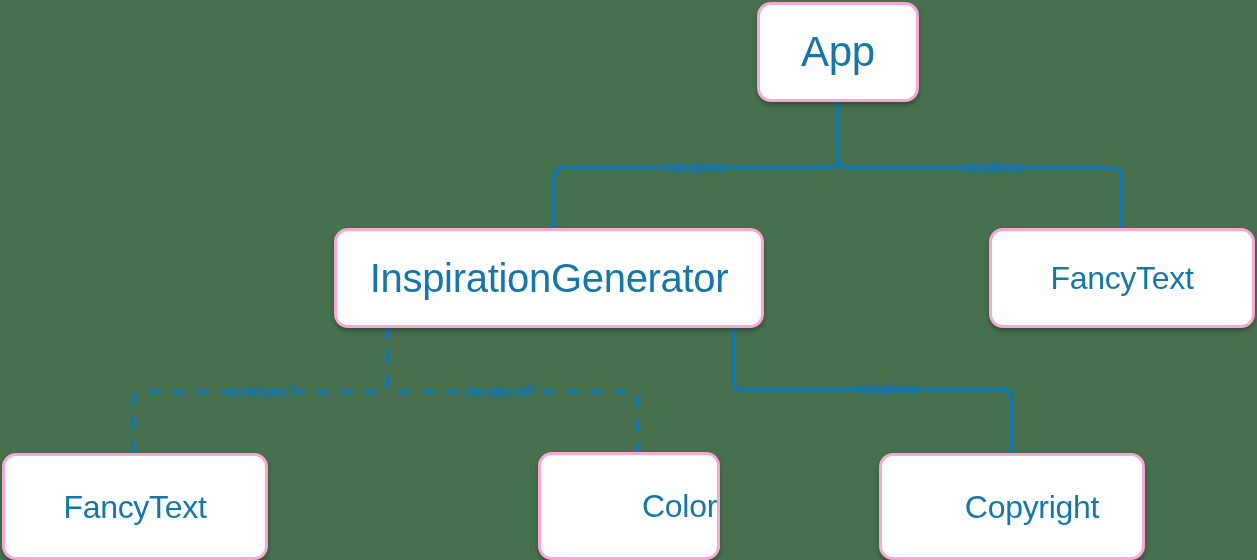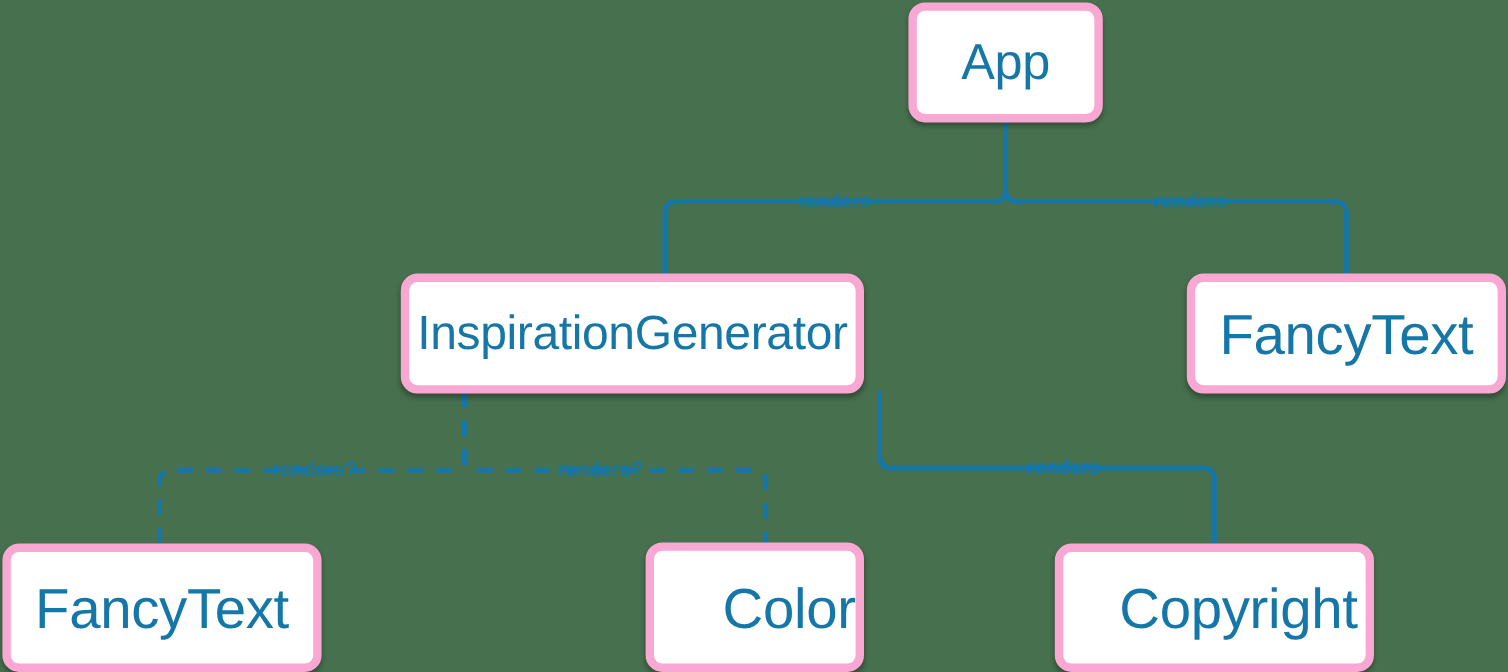--- a/index.html
+++ b/index.html
@@ -23,51 +23,51 @@
     position: absolute;
     left: 0;
     top: 0;
     width: 1257px;
     height: 560px;
   }
   .node {
     position: absolute;
     box-sizing: border-box;
     background: #ffffff;
-    border: 7px solid #f9a8d4;
+    border: 3px solid #f9a8d4;
     border-radius: 14px;
     display: flex;
     align-items: center;
     justify-content: center;
     box-shadow: 0 3px 4px rgba(0,0,0,0.30);
     z-index: 5;
   }
   .node-label {
     color: #1577a8;
     font-family: "Liberation Sans", sans-serif;
-    font-size: 47px;
+    font-size: 32px;
     font-weight: 400;
     letter-spacing: -0.3px;
     white-space: nowrap;
     line-height: 1;
   }
   .edge-label {
     position: absolute;
     color: #1577a8;
     font-family: "Liberation Sans", sans-serif;
     font-size: 17px;
     font-weight: 600;
     white-space: nowrap;
     transform: translate(-50%, -50%);
     z-index: 4;
     letter-spacing: -0.2px;
   }
   
   #node-app        { left: 757px;  top: 2px;   width: 162px; height: 100px; }
-  #node-inspgen    { left: 334px;  top: 228px; width: 386px; height: 100px; }
+  #node-inspgen    { left: 334px;  top: 228px; width: 430px; height: 100px; }
   #node-fancytext-right { left: 989px; top: 228px; width: 266px; height: 100px; }
   #node-fancytext-bottom { left: 2px; top: 453px; width: 266px; height: 107px; }
   #node-color      { left: 538px;  top: 452px; width: 182px; height: 108px; justify-content: flex-end; }
   #node-copyright  { left: 879px;  top: 453px; width: 266px; height: 107px; padding-left: 40px; }
 
   #node-app .node-label { font-size: 42px; }
   #node-inspgen .node-label { font-size: 40px; }
 </style>
 </head>
 <body>

